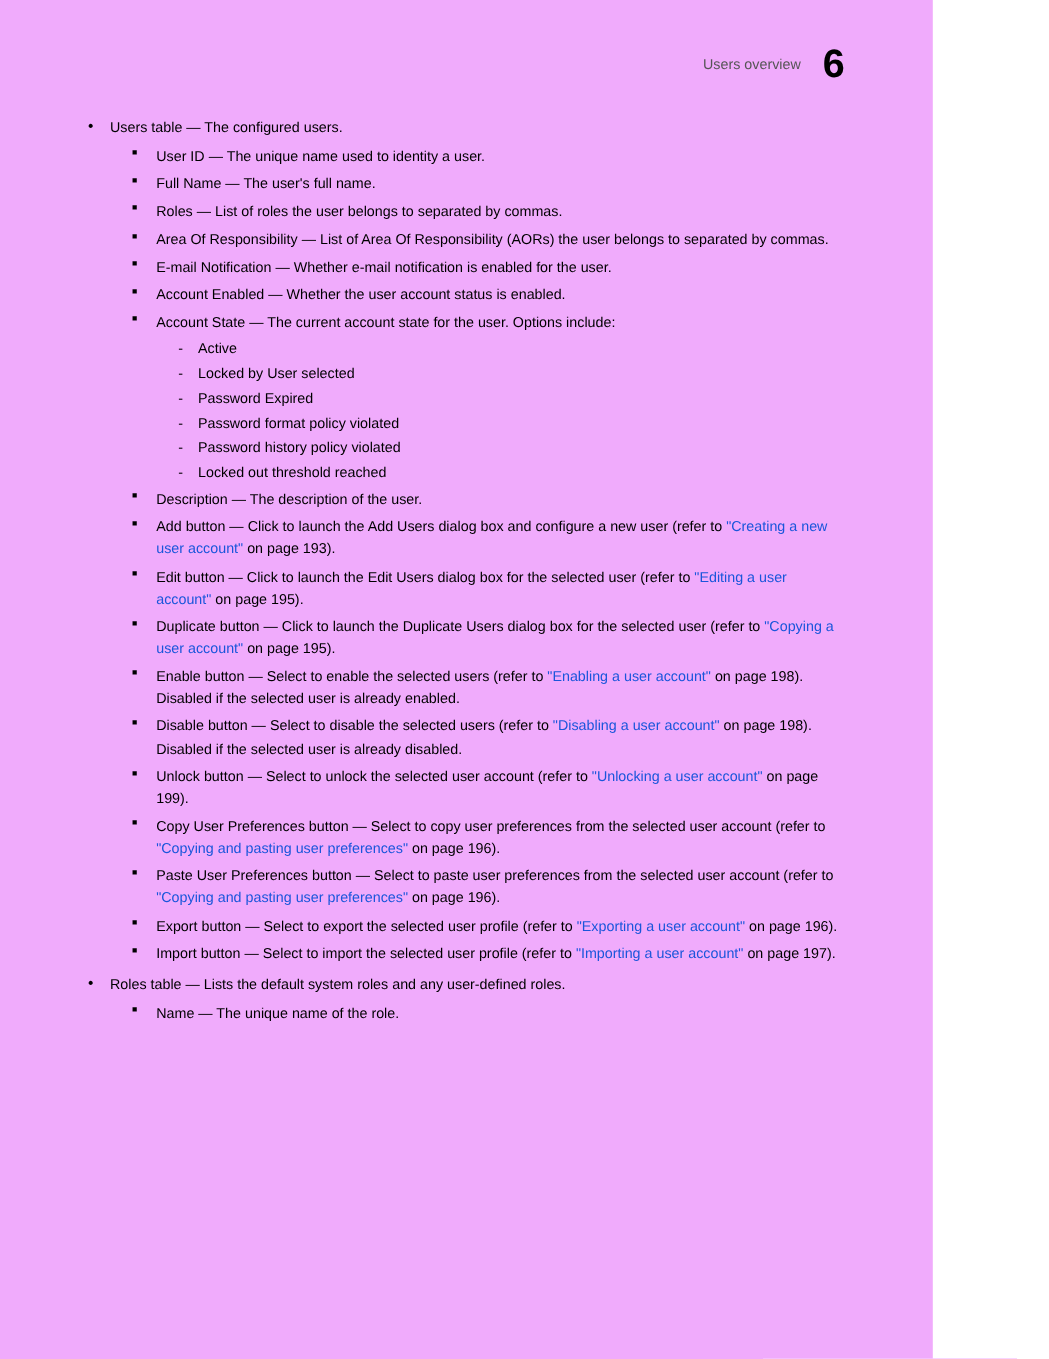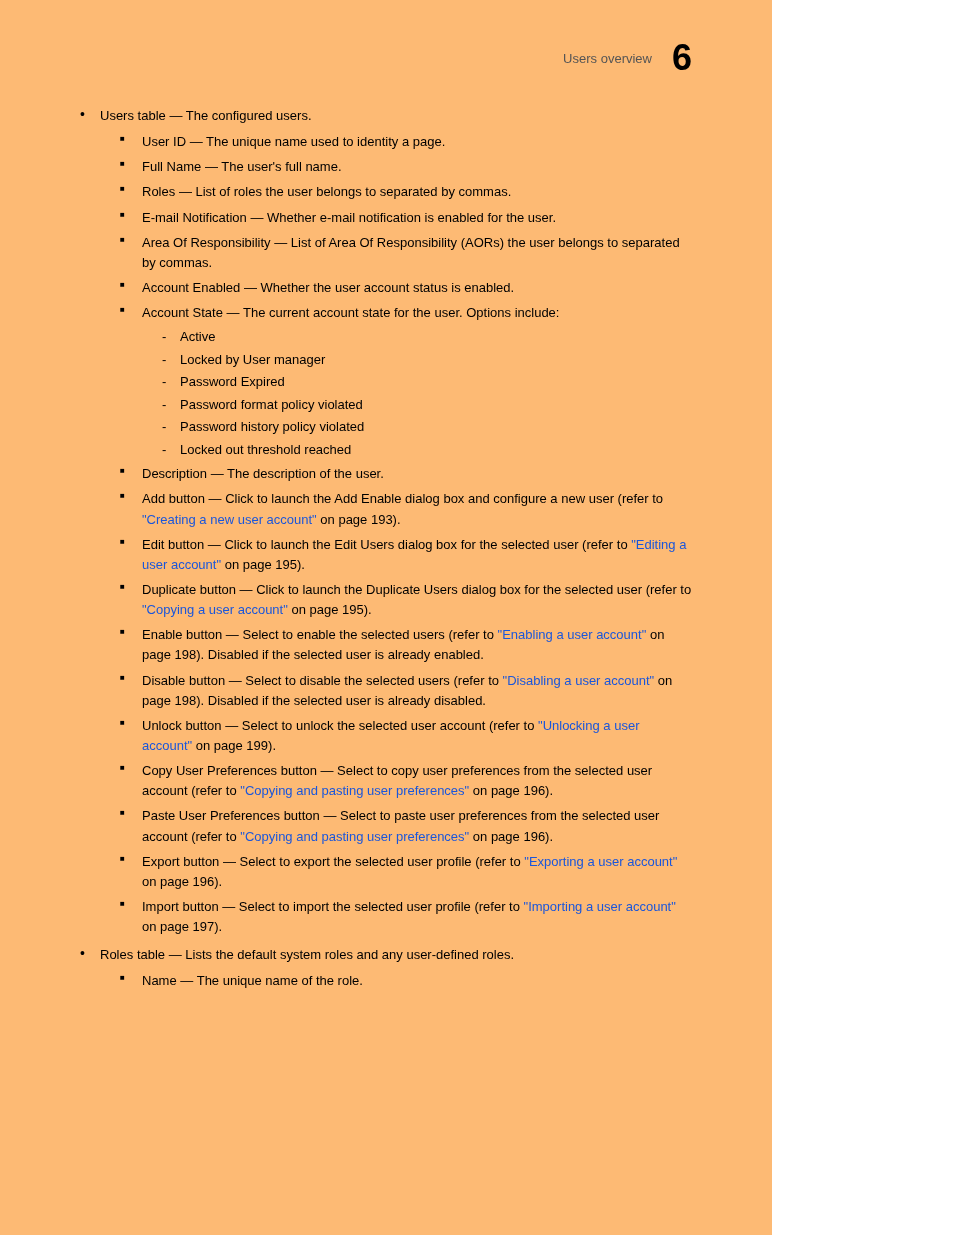--- a/index.html
+++ b/index.html
@@ -12,23 +12,23 @@
       font-family: Arial, sans-serif;
       font-size: 13px;
       color: #000;
       background: #fff;
       width: 954px;
       min-height: 1235px;
       padding: 0;
     }
 
     .page-container {
-      width: 772px;
+      width: 848px;
       min-height: 1235px;
-      background: #fdba74;
+      background: #f0abfc;
       position: relative;
       padding: 40px 80px 60px 80px;
     }
 
     .page-header {
       display: flex;
       justify-content: flex-end;
       align-items: center;
       margin-bottom: 30px;
       border-bottom: none;
@@ -150,86 +150,86 @@
         <span class="line">
           <span class="bold">Users</span>
           <span> table — The configured users.</span>
         </span>
 
         <ul class="sub-list">
 
           <li>
             <span class="line">
               <span class="bold">User ID</span>
-              <span> — The unique name used to identity a page.</span>
+              <span> — The unique name used to identity a user.</span>
             </span>
           </li>
 
           <li>
             <span class="line">
               <span class="bold">Full Name</span>
               <span> — The user's full name.</span>
             </span>
           </li>
 
           <li>
             <span class="line">
               <span class="bold">Roles</span>
               <span> — List of roles the user belongs to separated by commas.</span>
             </span>
           </li>
 
           <li>
             <span class="line">
+              <span class="bold">Area Of Responsibility</span>
+              <span> — List of Area Of Responsibility (AORs) the user belongs to separated by commas.</span>
+            </span>
+          </li>
+
+          <li>
+            <span class="line">
               <span class="bold">E-mail Notification</span>
               <span> — Whether e-mail notification is enabled for the user.</span>
             </span>
           </li>
 
           <li>
             <span class="line">
-              <span class="bold">Area Of Responsibility</span>
-              <span> — List of Area Of Responsibility (AORs) the user belongs to separated by commas.</span>
-            </span>
-          </li>
-
-          <li>
-            <span class="line">
               <span class="bold">Account Enabled</span>
               <span> — Whether the user account status is enabled.</span>
             </span>
           </li>
 
 
           <li>
             <span class="line">
               <span class="bold">Account State</span>
               <span> — The current account state for the user. Options include:</span>
             </span>
             <ul class="dash-list">
               <li><span>Active</span></li>
-              <li><span>Locked by User manager</span></li>
+              <li><span>Locked by User selected</span></li>
               <li><span>Password Expired</span></li>
               <li><span>Password format policy violated</span></li>
               <li><span>Password history policy violated</span></li>
               <li><span>Locked out threshold reached</span></li>
             </ul>
           </li>
 
           <li>
             <span class="line">
               <span class="bold">Description</span>
               <span> — The description of the user.</span>
             </span>
           </li>
 
           <li>
             <span class="line">
               <span class="bold">Add</span>
-              <span> button — Click to launch the <span class="bold">Add Enable</span> dialog box and configure a new user (refer to <a class="link">"Creating a new user account"</a> on page 193).</span>
+              <span> button — Click to launch the <span class="bold">Add Users</span> dialog box and configure a new user (refer to <a class="link">"Creating a new user account"</a> on page 193).</span>
             </span>
           </li>
 
           <li>
             <span class="line">
               <span class="bold">Edit</span>
               <span> button — Click to launch the <span class="bold">Edit Users</span> dialog box for the selected user (refer to <a class="link">"Editing a user account"</a> on page 195).</span>
             </span>
           </li>
 

